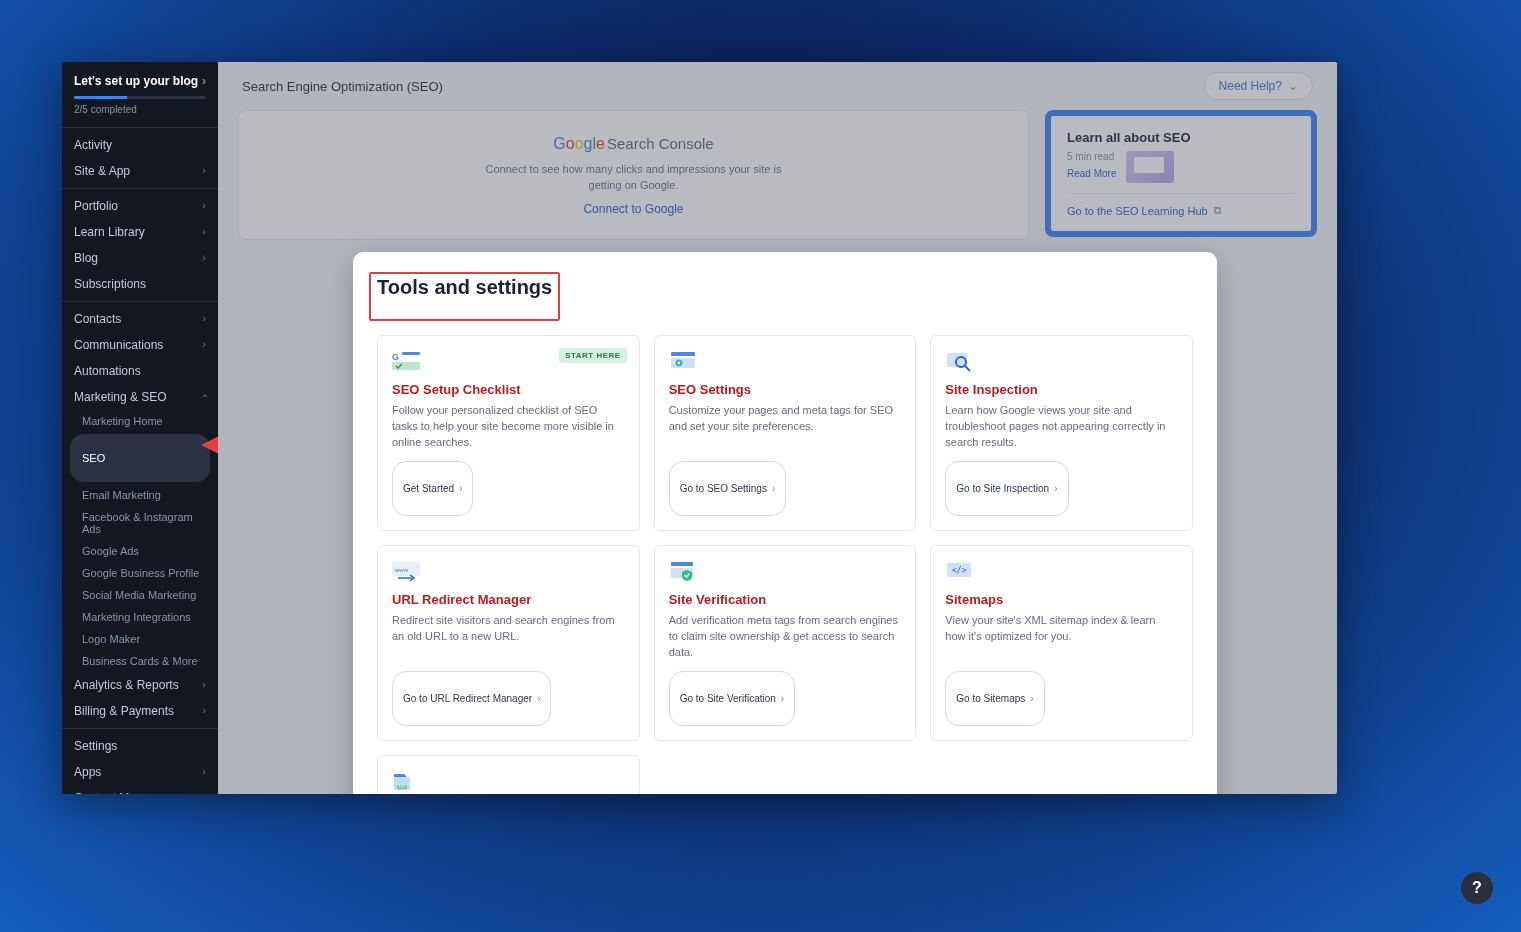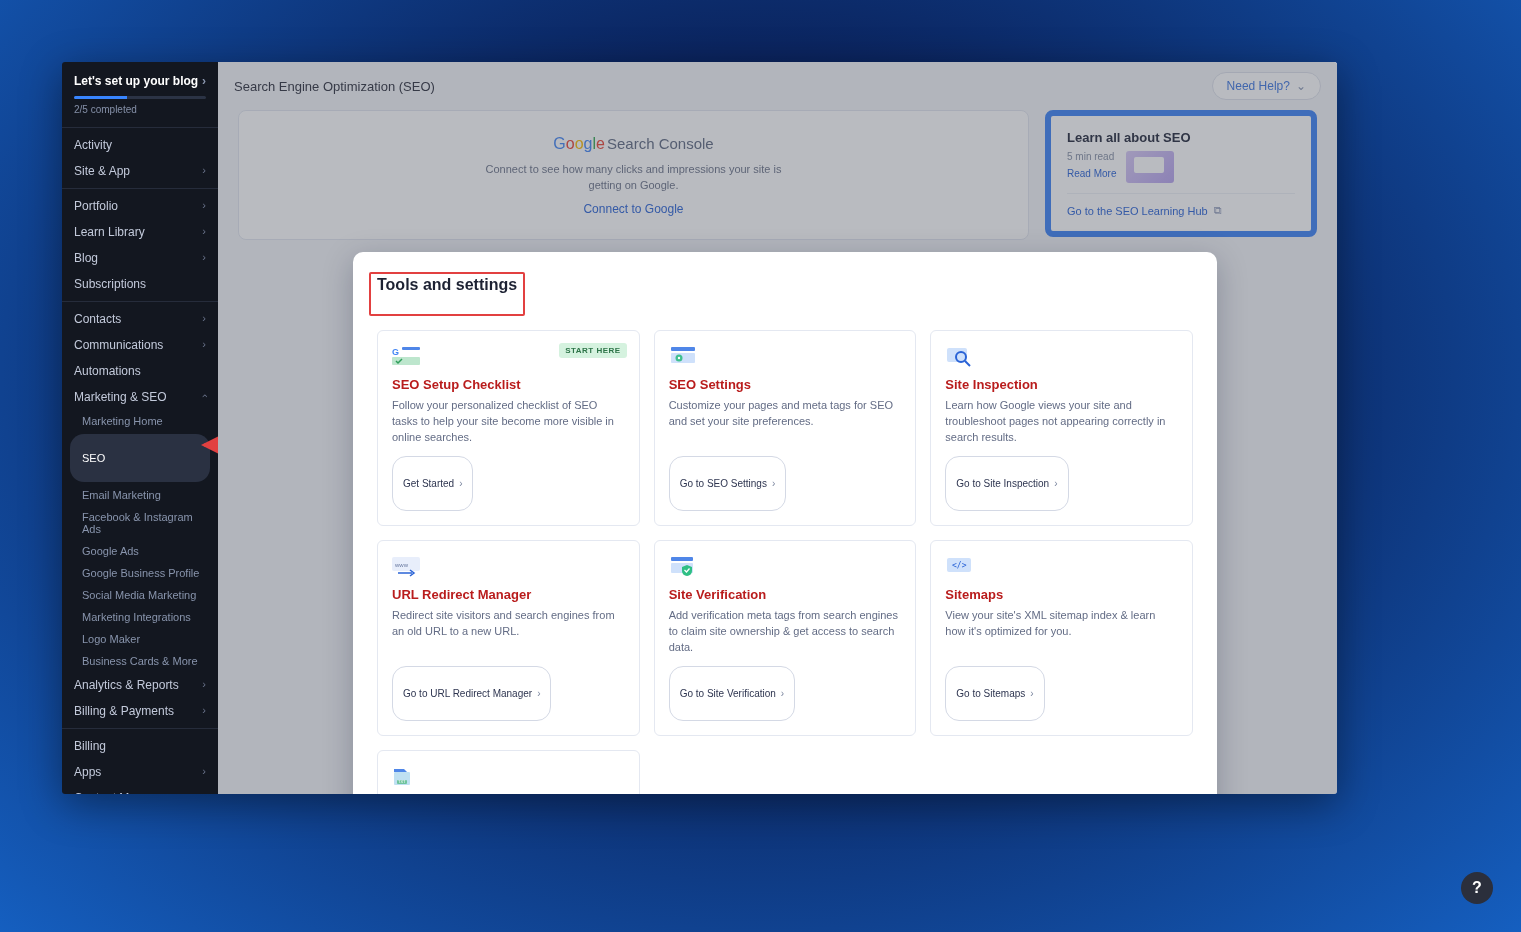--- a/index.html
+++ b/index.html
@@ -12,41 +12,41 @@
 .progress{height:3px;background:#2b3345;border-radius:2px;margin-top:8px;overflow:hidden;}
 .progress>div{height:100%;width:40%;background:#3885ff;}
 .completed{color:#8590a8;font-size:10px;margin-top:5px;}
 .divider{height:1px;background:#262c3b;margin:4px 0;}
 .nav-item{display:flex;justify-content:space-between;align-items:flex-start;padding:6px 12px;color:#c3cadb;cursor:pointer;font-size:12px;}
 .nav-item .chev{color:#6a748b;font-size:11px;}
 .sub-item{padding:5px 12px 5px 20px;color:#8894ac;font-size:11px;cursor:pointer;}
 .sub-item.active{background:#2a3142;color:#fff;border-radius:14px;margin:2px 8px;padding:18px 12px;position:relative;}
 .arrow-callout{position:absolute;right:-38px;top:2px;pointer-events:none;}
 .main{flex:1;background:#f4f5f8;position:relative;overflow:hidden;}
-.topbar{height:48px;display:flex;align-items:center;justify-content:space-between;padding:0 16px;background:#f4f5f8;}
+.topbar{height:48px;display:flex;align-items:center;justify-content:space-between;padding:0 24px;background:#f4f5f8;}
 .topbar-title{font-size:13px;color:#2c2f3c;font-weight:500;}
 .need-help{background:#fff;border:1px solid #dde1ea;color:#3d76e0;font-size:12px;padding:6px 14px;border-radius:16px;display:flex;align-items:center;gap:6px;cursor:pointer;}
 .page{padding:0 20px 20px;display:flex;gap:16px;align-items:flex-start;}
 .gsc-card{flex:1;background:#fff;border:1px solid #e2e6ef;border-radius:8px;padding:20px;text-align:center;min-height:130px;display:flex;flex-direction:column;align-items:center;justify-content:center;}
 .google-logo{font-size:16px;font-weight:500;}
 .google-logo .b{color:#4285f4;} .google-logo .r{color:#ea4335;} .google-logo .y{color:#fbbc05;} .google-logo .g{color:#34a853;}
 .gsc-card .sc{color:#5f6a82;font-size:15px;margin-left:2px;}
 .gsc-desc{font-size:11px;color:#6c7489;margin:8px 0;max-width:310px;line-height:1.5;}
 .gsc-connect{color:#2a63d6;font-size:12px;font-weight:500;cursor:pointer;}
 .learn-card{width:272px;background:#fff;border:6px solid #3b82f6;border-radius:8px;padding:14px 16px;display:flex;flex-direction:column;}
 .learn-card h4{font-size:13px;color:#23283a;font-weight:700;margin-bottom:6px;}
 .learn-body{display:flex;gap:10px;align-items:flex-start;}
 .learn-text{font-size:10px;color:#8690a5;}
 .learn-read{font-size:10px;color:#2a63d6;margin-top:6px;cursor:pointer;display:inline-block;}
 .learn-thumb{width:48px;height:32px;background:linear-gradient(135deg,#d7c9f5,#b7a3ee);border-radius:3px;flex:0 0 48px;position:relative;}
 .learn-thumb::after{content:"";position:absolute;left:8px;top:6px;width:30px;height:16px;background:#fff;border-radius:2px;}
 .learn-hub{border-top:1px solid #eef0f6;margin-top:10px;padding-top:10px;font-size:11px;color:#2a63d6;cursor:pointer;display:flex;align-items:center;gap:6px;}
 .ext-icon{color:#8a95b5;font-size:11px;}
 .section{position:absolute;left:135px;top:190px;width:864px;background:#fff;border-radius:10px;padding:24px;box-shadow:0 8px 30px rgba(10,20,50,.25);z-index:5;}
-.section-title{font-size:16px;font-weight:700;color:#1d2233;margin-bottom:18px;display:inline-block;}
+.section-title{font-size:20px;font-weight:700;color:#1d2233;margin-bottom:18px;display:inline-block;}
 .title-highlight{display:inline-block;border:2px solid #e24040;padding:2px 6px;margin:-4px -8px 14px;border-radius:2px;}
 .cards{display:grid;grid-template-columns:repeat(3,1fr);gap:14px;}
 .card{border:1px solid #e4e8f1;border-radius:6px;padding:14px;position:relative;min-height:148px;display:flex;flex-direction:column;}
 .card-icon{width:32px;height:20px;margin-bottom:8px;}
 .start-here{position:absolute;right:12px;top:12px;background:#d5f2df;color:#2d7448;font-size:8px;font-weight:700;letter-spacing:.5px;padding:3px 6px;border-radius:3px;}
 .card h5{font-size:13px;font-weight:700;color:#b91c1c;margin:4px 0 6px;}
 .card p{font-size:11px;color:#636c85;line-height:1.45;flex:1;}
 .card-btn{display:inline-flex;align-items:center;gap:5px;font-size:10px;color:#2e3550;border:1px solid #d4d9e5;border-radius:14px;padding:21px 10px;cursor:pointer;width:max-content;margin-top:10px;}
 .card-btn .ar{color:#7b869f;font-size:10px;}
 .fab{position:absolute;right:28px;bottom:28px;width:32px;height:32px;border-radius:50%;background:#2b2f3c;color:#fff;display:flex;align-items:center;justify-content:center;font-size:16px;font-weight:700;z-index:8;cursor:pointer;}
@@ -136,21 +136,21 @@
     <div class="nav-item">
         <span>Analytics &amp; Reports</span>
         <span class="chev">›</span>
       </div>
     <div class="nav-item">
         <span>Billing &amp; Payments</span>
         <span class="chev">›</span>
       </div>
     <div class="divider"></div>
     <div class="nav-item">
-        <span>Billing</span>
+        <span>Settings</span>
       </div>
     <div class="nav-item">
         <span>Apps</span>
         <span class="chev">›</span>
       </div>
     <div class="nav-item">
         <span>Content Manager</span>
       </div>
     <div class="nav-item">
         <span>Developer Tools</span>

